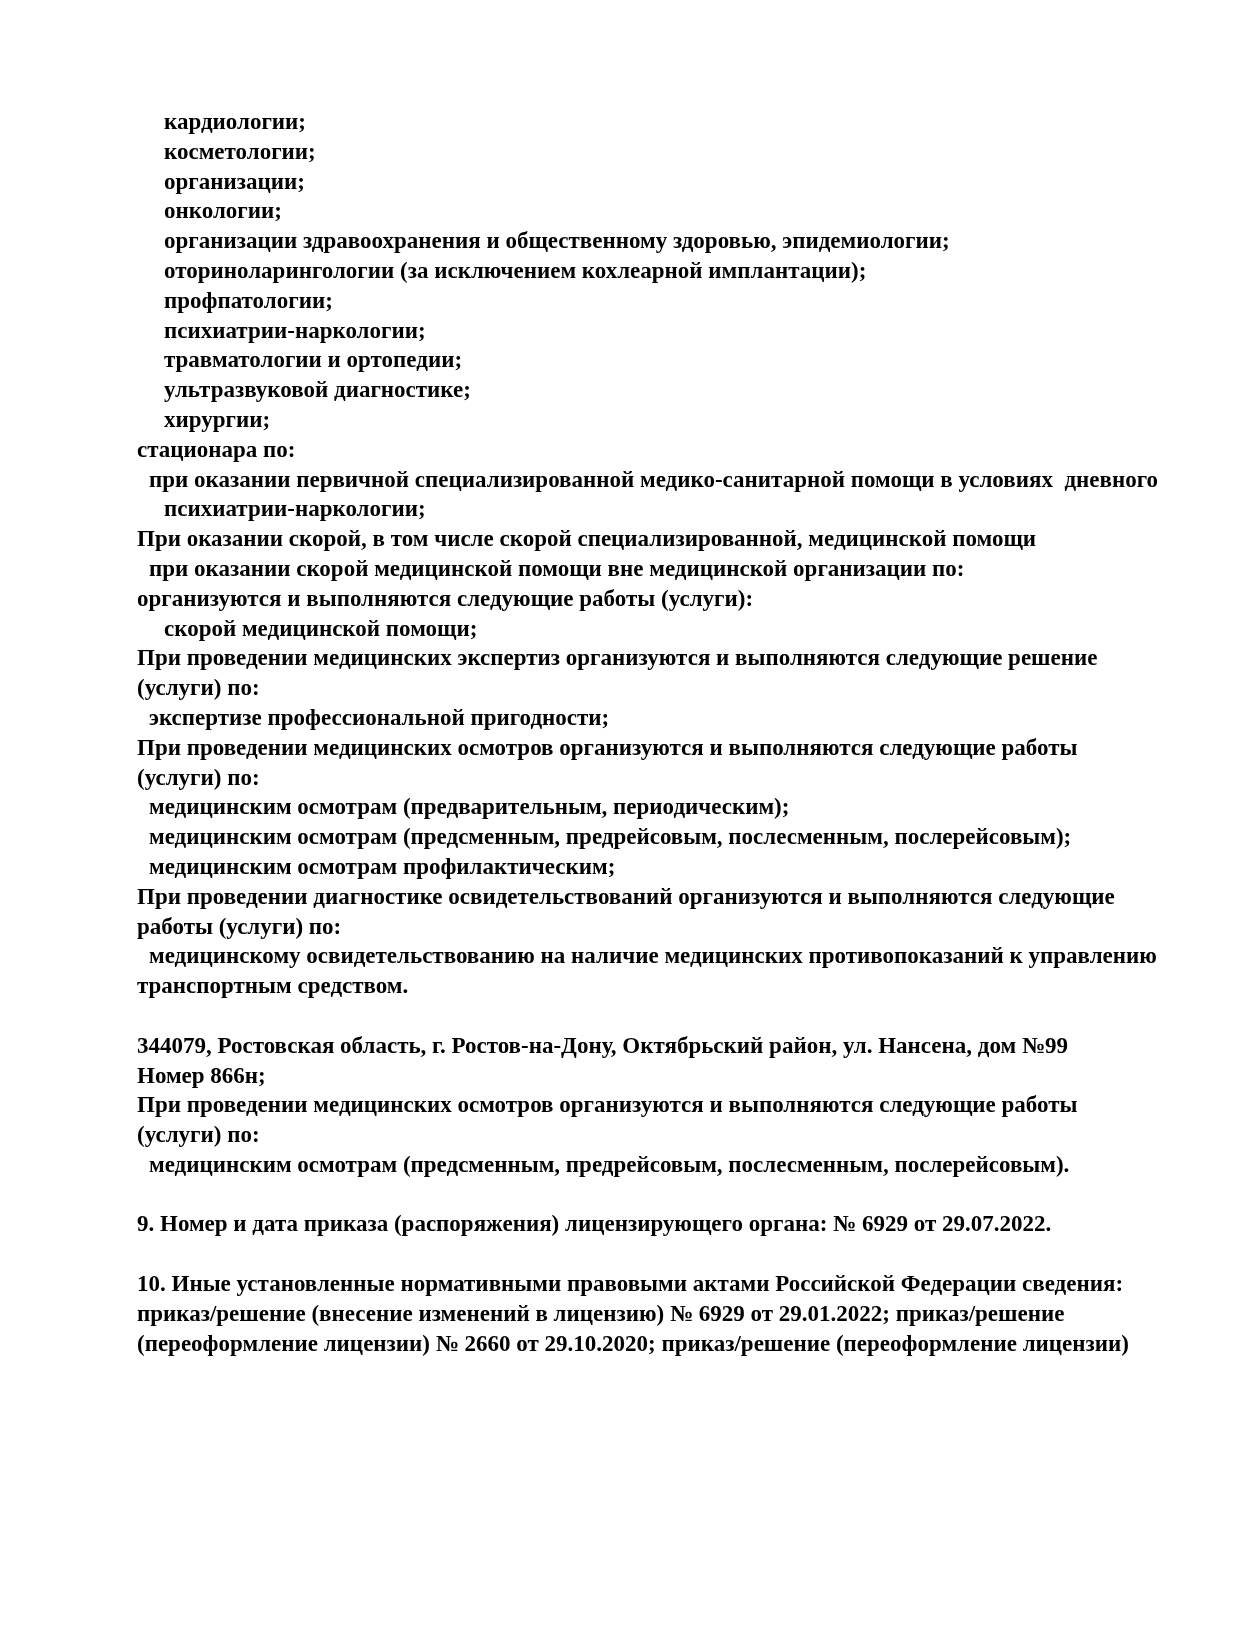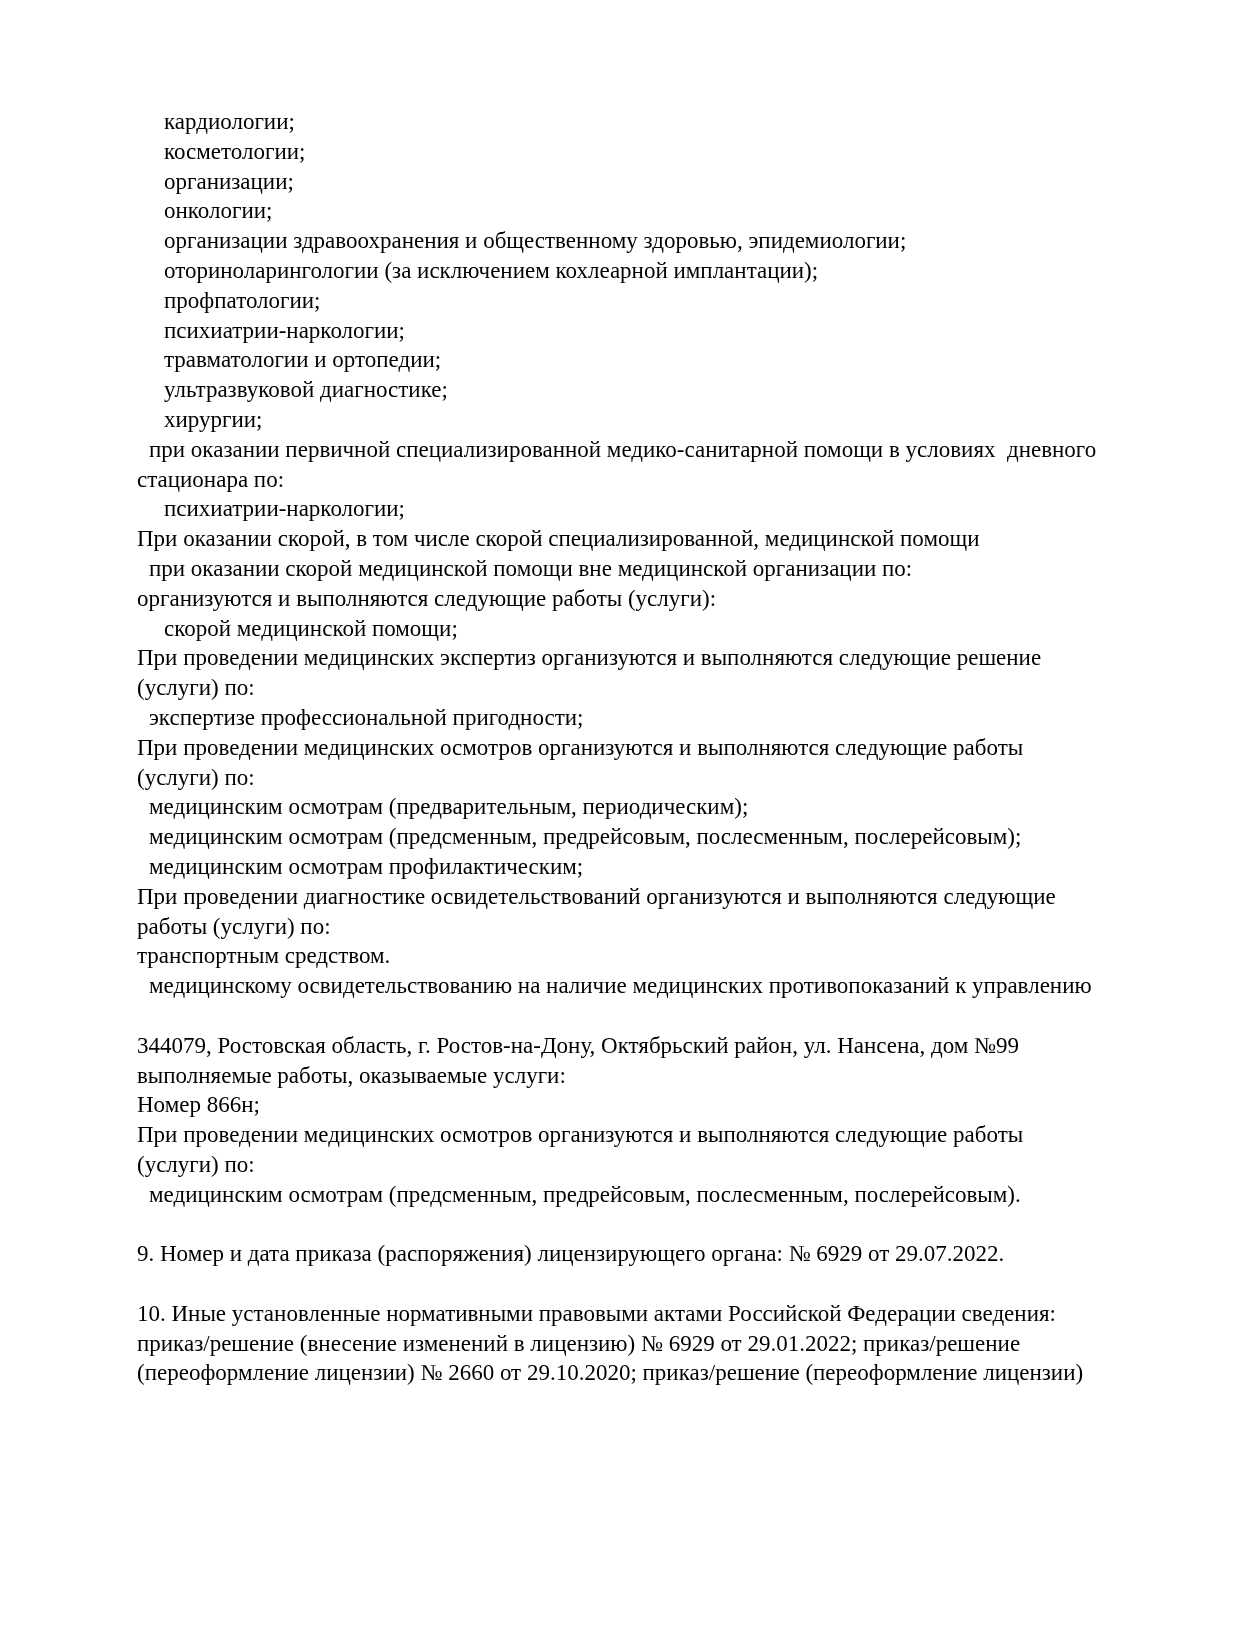--- a/index.html
+++ b/index.html
@@ -10,20 +10,21 @@
   .page {
     position: relative;
     width: 1240px;
     height: 1650px;
     background: #ffffff;
     color: #000000;
     font-family: "Liberation Serif", "DejaVu Serif", serif;
     font-size: 23px;
     line-height: 29.8px;
     overflow: hidden;
+    font-weight: bold;
   }
   .content {
     position: absolute;
     left: 137px;
     top: 107px;
     width: 1080px;
   }
   .line {
     white-space: pre;
     min-height: 29.8px;
@@ -42,42 +43,41 @@
       <div class="line indent-2">косметологии;</div>
       <div class="line indent-2">организации;</div>
       <div class="line indent-2">онкологии;</div>
       <div class="line indent-2">организации здравоохранения и общественному здоровью, эпидемиологии;</div>
       <div class="line indent-2">оториноларингологии (за исключением кохлеарной имплантации);</div>
       <div class="line indent-2">профпатологии;</div>
       <div class="line indent-2">психиатрии-наркологии;</div>
       <div class="line indent-2">травматологии и ортопедии;</div>
       <div class="line indent-2">ультразвуковой диагностике;</div>
       <div class="line indent-2">хирургии;</div>
+      <div class="line indent-0">стационара по:</div>
       <div class="line indent-1">при оказании первичной специализированной медико-санитарной помощи в условиях  дневного</div>
-      <div class="line indent-0">стационара по:</div>
       <div class="line indent-2">психиатрии-наркологии;</div>
       <div class="line indent-0">При оказании скорой, в том числе скорой специализированной, медицинской помощи</div>
       <div class="line indent-1">при оказании скорой медицинской помощи вне медицинской организации по:</div>
       <div class="line indent-0">организуются и выполняются следующие работы (услуги):</div>
       <div class="line indent-2">скорой медицинской помощи;</div>
       <div class="line indent-0">При проведении медицинских экспертиз организуются и выполняются следующие решение</div>
       <div class="line indent-0">(услуги) по:</div>
       <div class="line indent-1">экспертизе профессиональной пригодности;</div>
       <div class="line indent-0">При проведении медицинских осмотров организуются и выполняются следующие работы</div>
       <div class="line indent-0">(услуги) по:</div>
       <div class="line indent-1">медицинским осмотрам (предварительным, периодическим);</div>
       <div class="line indent-1">медицинским осмотрам (предсменным, предрейсовым, послесменным, послерейсовым);</div>
       <div class="line indent-1">медицинским осмотрам профилактическим;</div>
       <div class="line indent-0">При проведении диагностике освидетельствований организуются и выполняются следующие</div>
       <div class="line indent-0">работы (услуги) по:</div>
+      <div class="line indent-1">медицинскому освидетельствованию на наличие медицинских противопоказаний к управлению</div>
       <div class="line indent-0">транспортным средством.</div>
-      <div class="line indent-1">медицинскому освидетельствованию на наличие медицинских противопоказаний к управлению</div>
       <div class="line blank">&nbsp;</div>
       <div class="line indent-0">344079, Ростовская область, г. Ростов-на-Дону, Октябрьский район, ул. Нансена, дом №99</div>
-      <div class="line indent-0">выполняемые работы, оказываемые услуги:</div>
       <div class="line indent-0">Номер 866н;</div>
       <div class="line indent-0">При проведении медицинских осмотров организуются и выполняются следующие работы</div>
       <div class="line indent-0">(услуги) по:</div>
       <div class="line indent-1">медицинским осмотрам (предсменным, предрейсовым, послесменным, послерейсовым).</div>
       <div class="line blank">&nbsp;</div>
       <div class="line indent-0">9. Номер и дата приказа (распоряжения) лицензирующего органа: № 6929 от 29.07.2022.</div>
       <div class="line blank">&nbsp;</div>
       <div class="line indent-0">10. Иные установленные нормативными правовыми актами Российской Федерации сведения:</div>
       <div class="line indent-0">приказ/решение (внесение изменений в лицензию) № 6929 от 29.01.2022; приказ/решение</div>
       <div class="line indent-0">(переоформление лицензии) № 2660 от 29.10.2020; приказ/решение (переоформление лицензии)</div>

